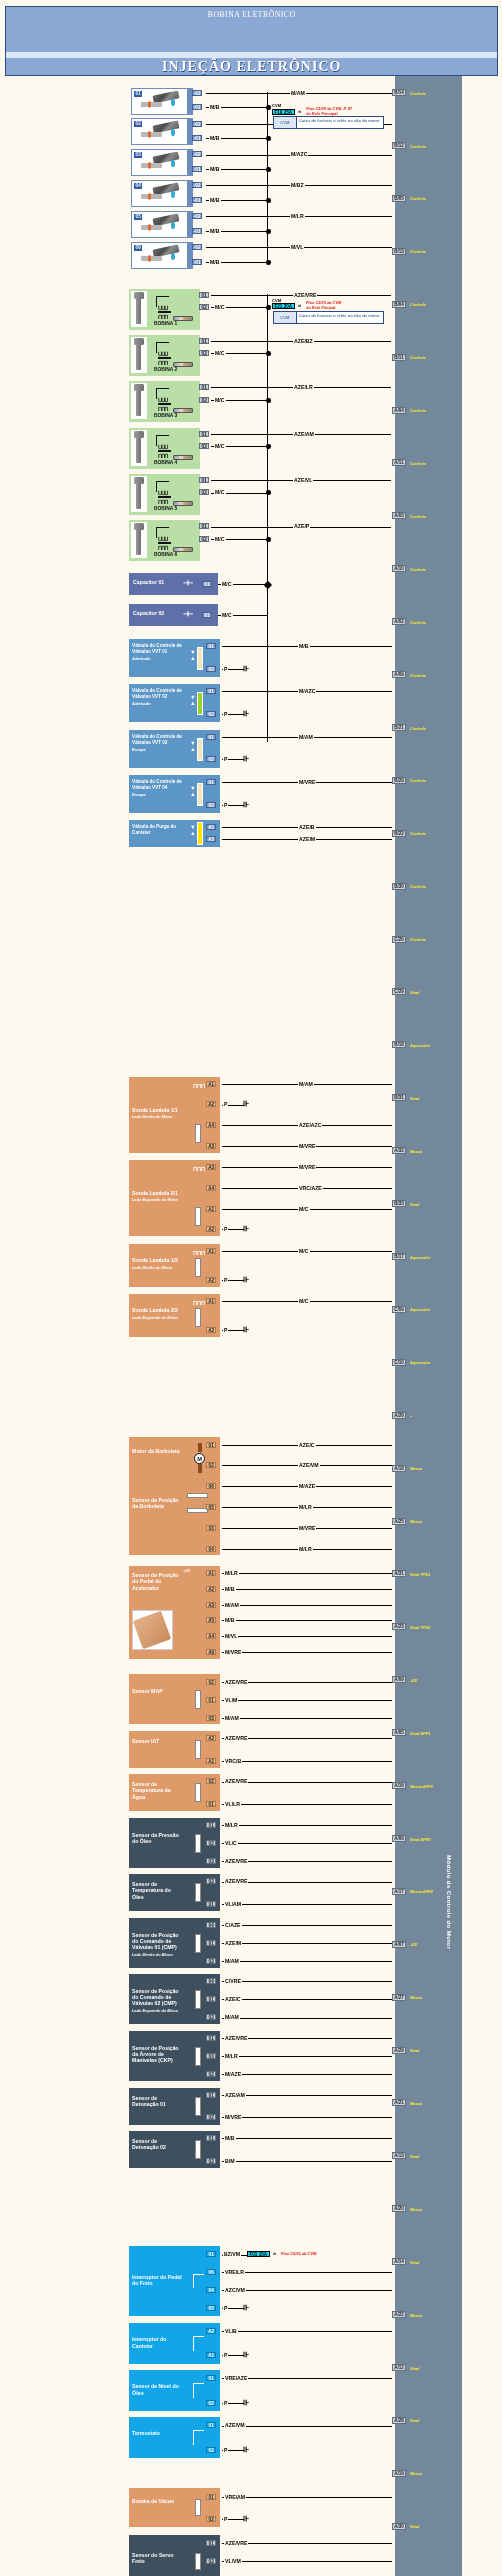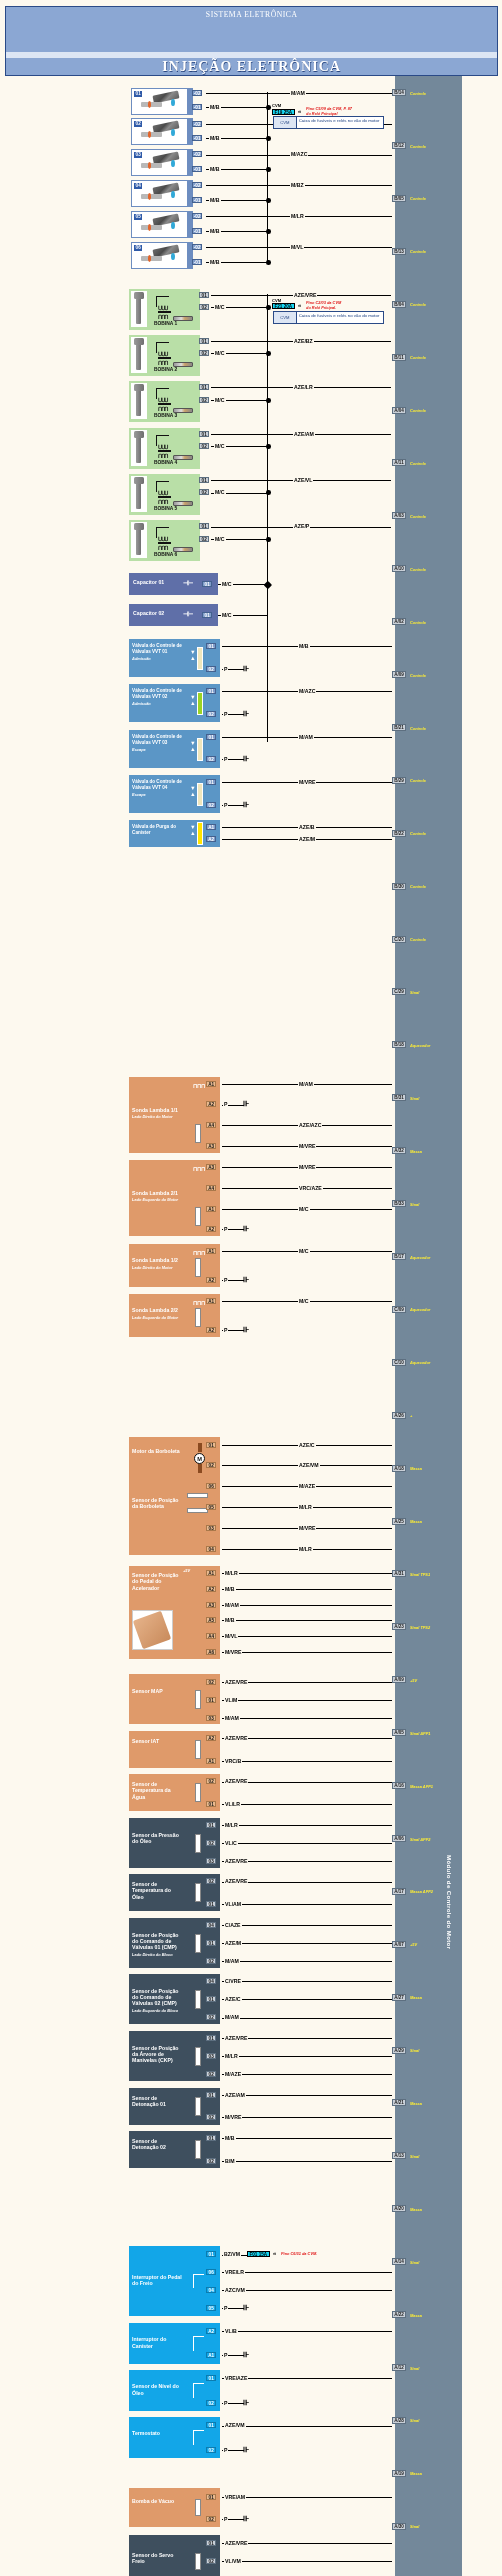--- a/index.html
+++ b/index.html
@@ -100,24 +100,24 @@
   .idx{ position:absolute; background:#2f5aa8; color:#fff; font-size:4.6px;
      font-weight:bold; padding:0 1.5px; line-height:6.2px; }
   .blkname{ position:absolute; font-size:4.9px; font-weight:bold; color:#111; }
   .res{ position:absolute; background:#fff; border:0.5px solid #888; }
 </style>
 </head>
 <body>
 
 <div class="hdr-wrap">
   <div class="hdr-top">
-    <div class="hdr-sub">SISTEMA ELETRÔNICA</div>
+    <div class="hdr-sub">BOBINA ELETRÔNICO</div>
   </div>
   <div class="hdr-band"></div>
-  <div class="hdr-main">INJEÇÃO ELETRÔNICA</div>
+  <div class="hdr-main">INJEÇÃO ELETRÔNICO</div>
 </div>
 
 <div class="ecu"></div>
 <div class="ecu-vlabel">Módulo de Controle do Motor</div>
 
 <div id="injectors">
     <div class="blk inj" style="left: 131px; top: 88px; width: 57px; height: 27px;">
       <div class="idx" style="left: 2.1px; top: 1.5px;">01</div>
       <div class="inj-img" style="left: 20.6px; top: 4.1px; width: 26px; height: 8.2px; transform: rotate(-12deg);"></div>
       <div class="inj-tip" style="left: 9.3px; top: 13.4px; width: 20.6px; height: 4.6px;"></div>

